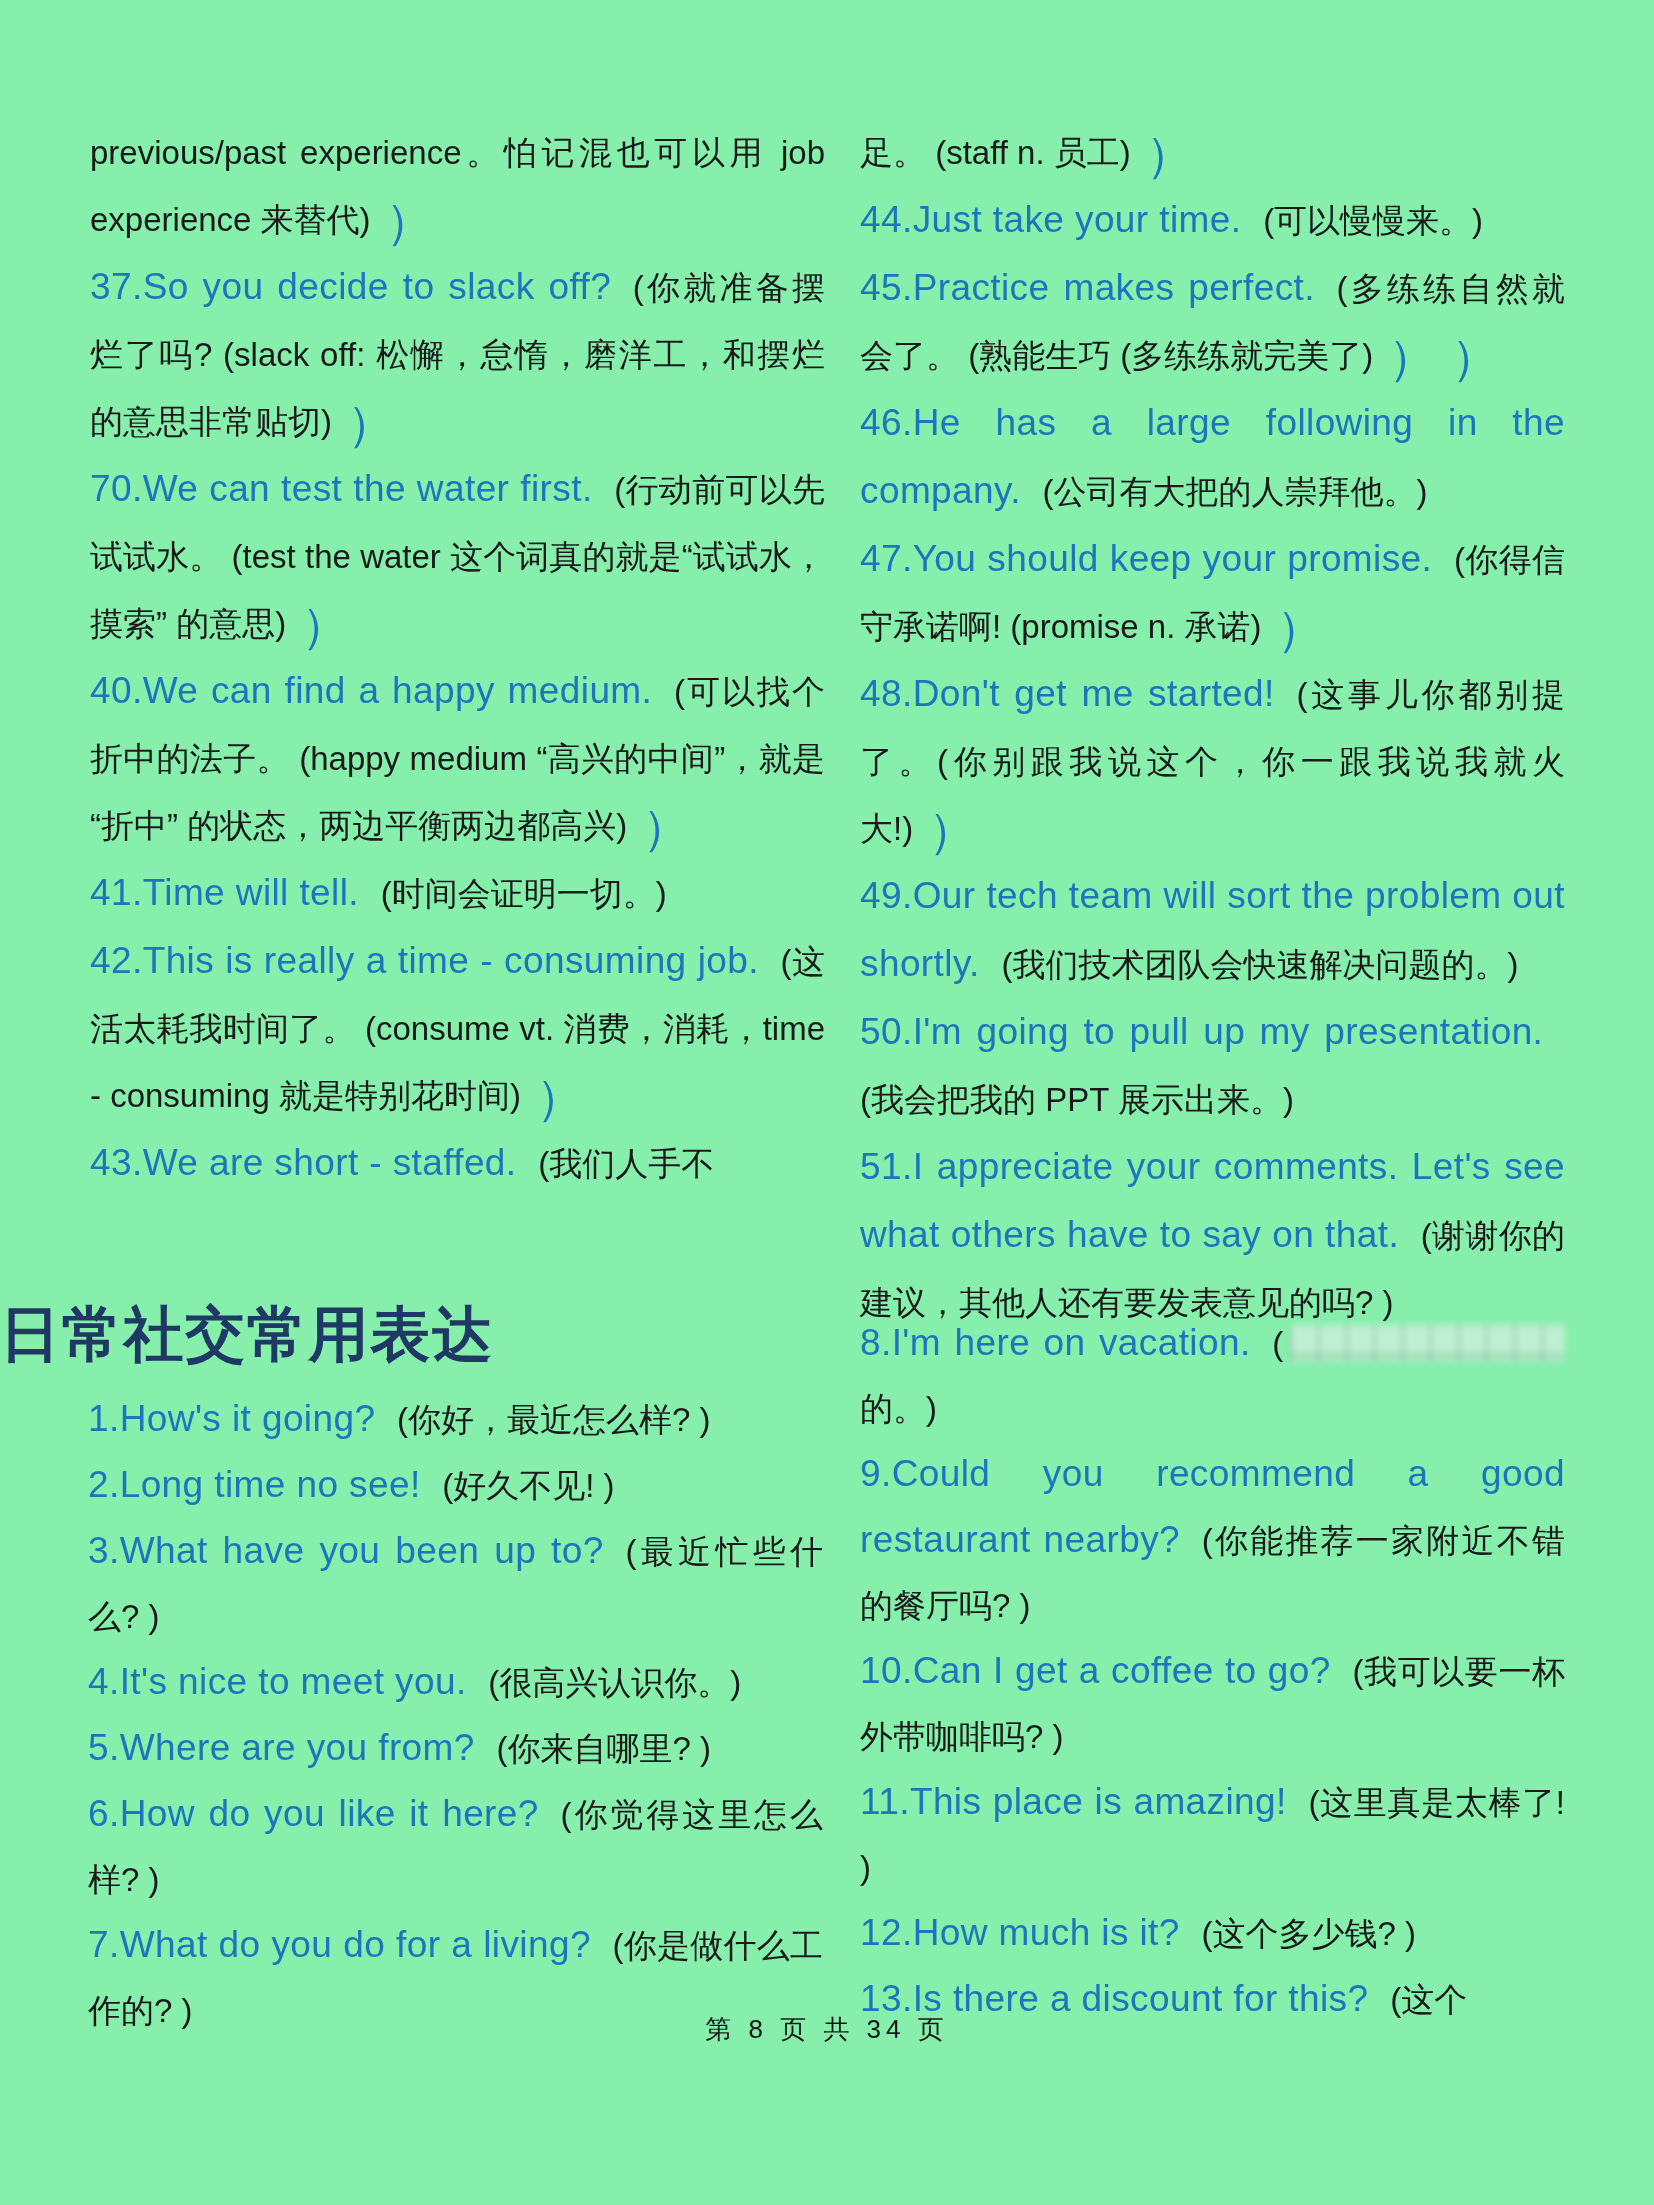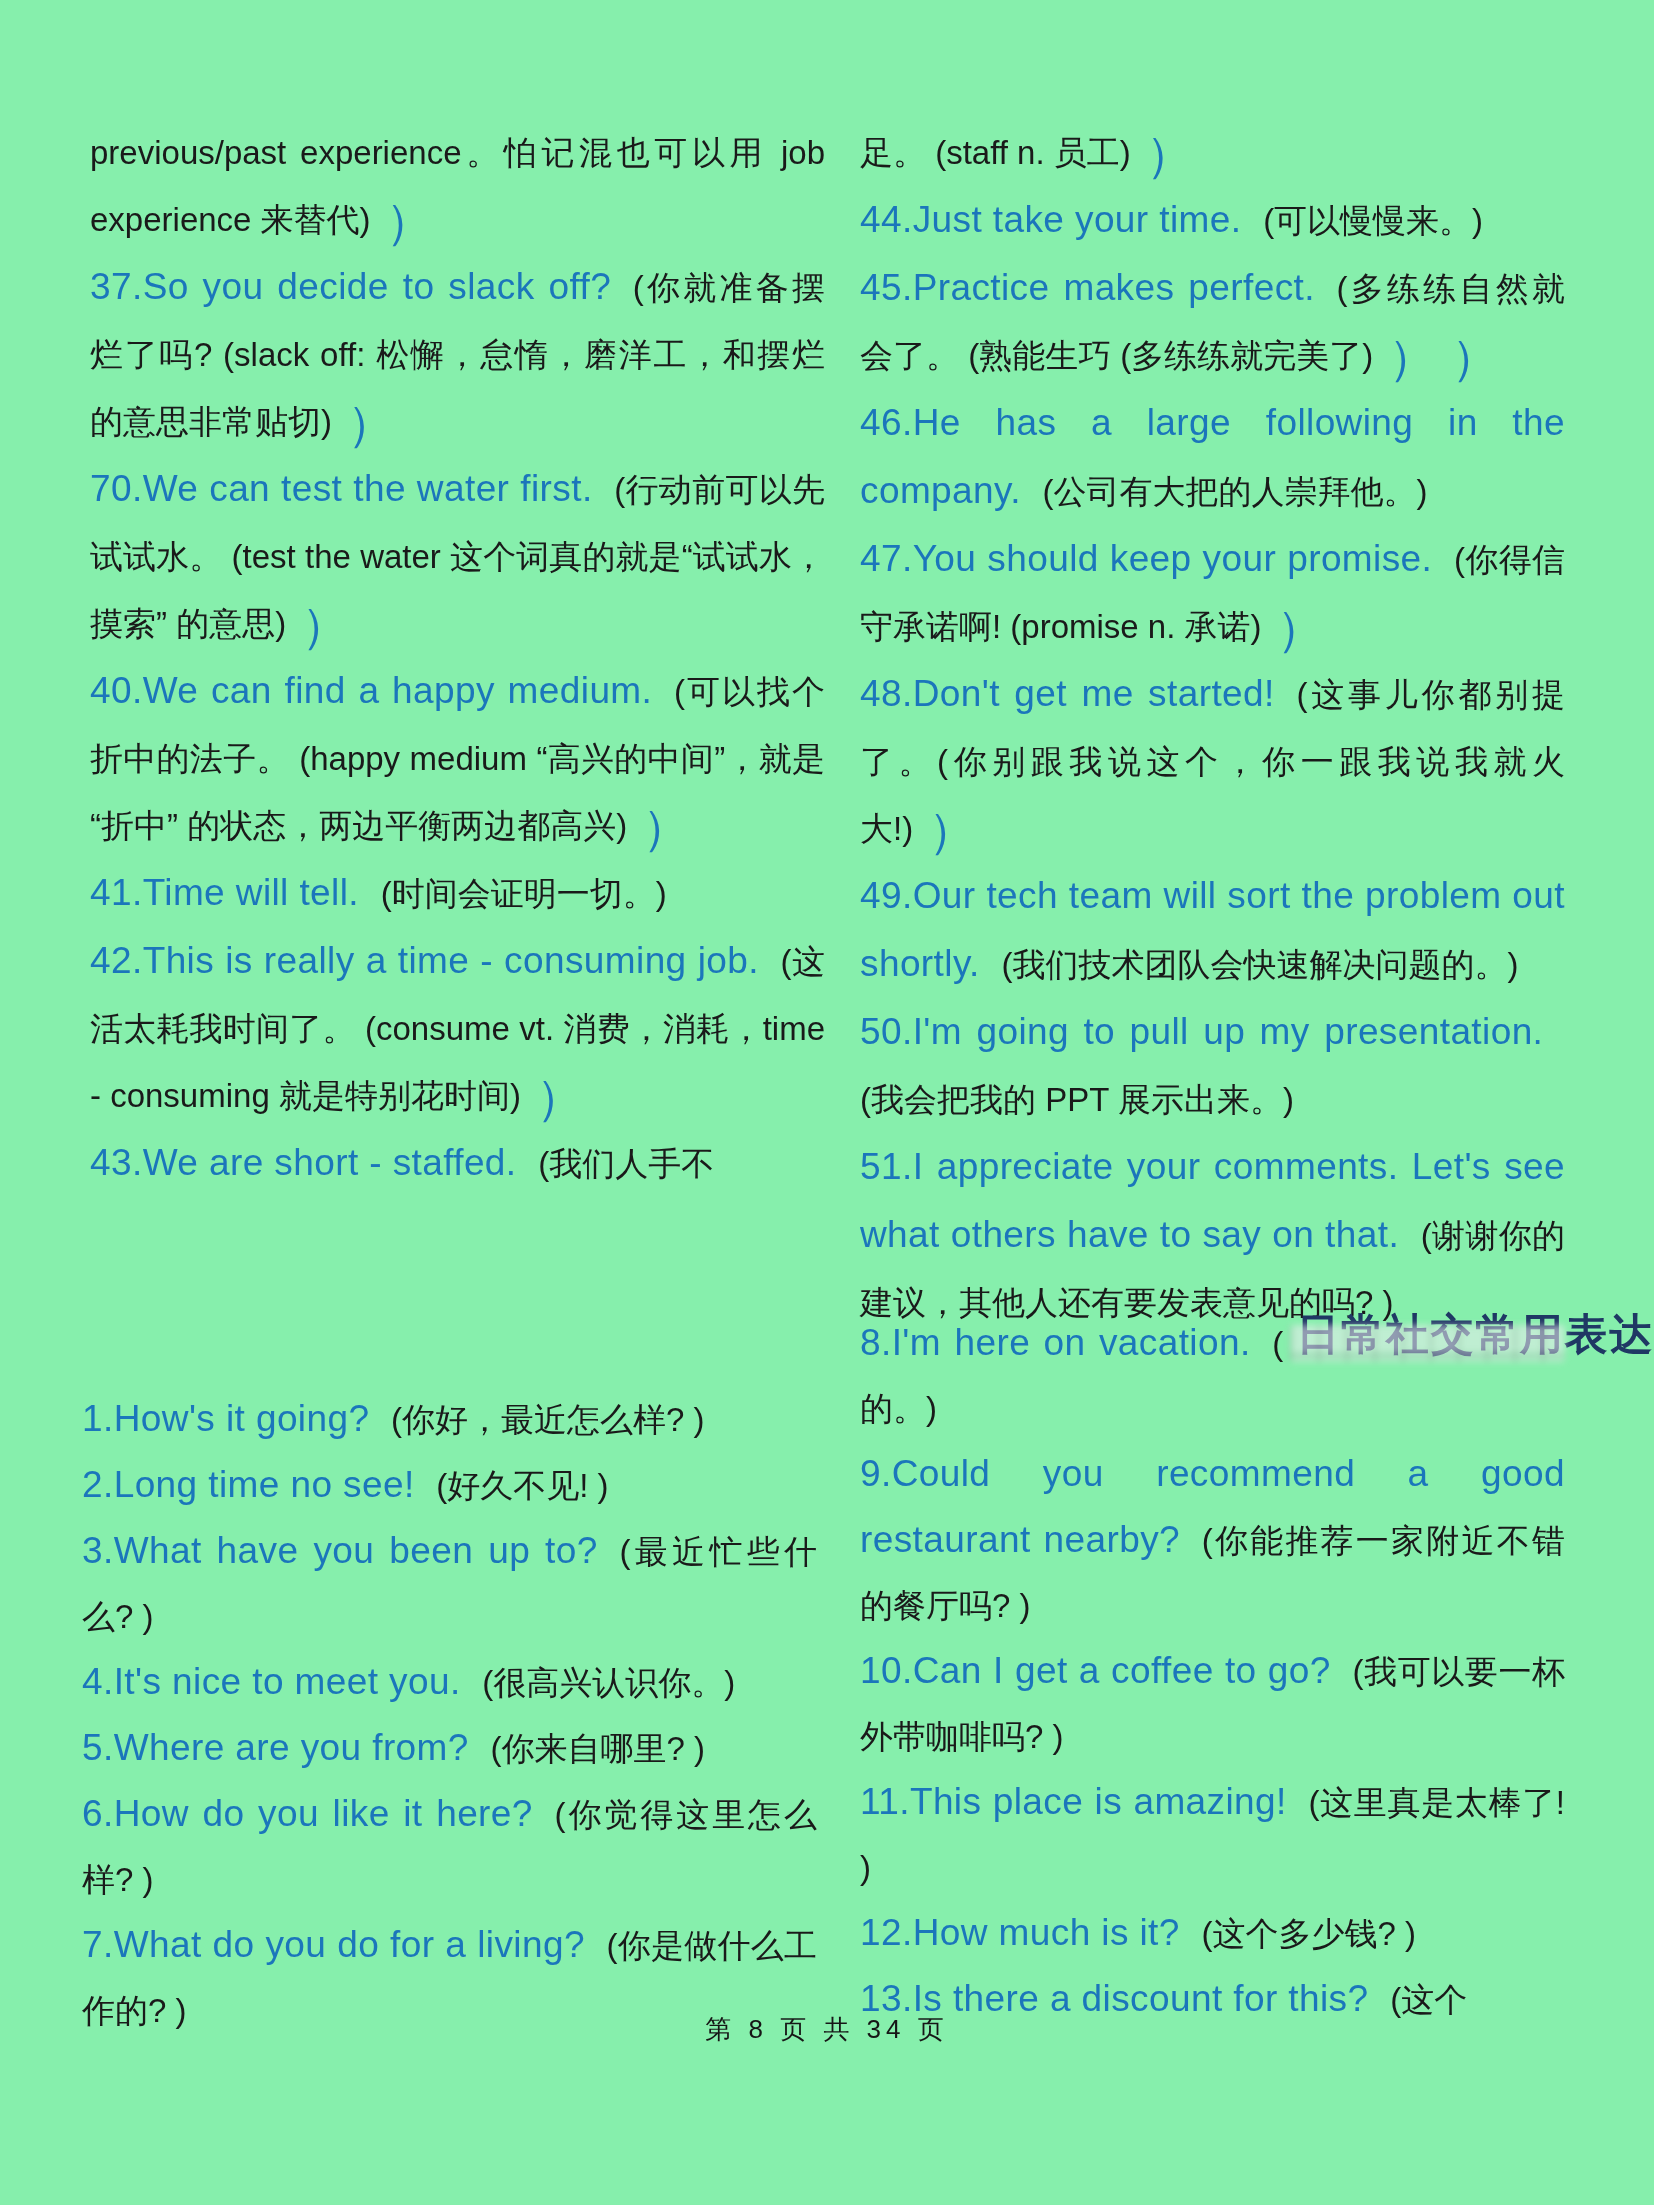--- a/index.html
+++ b/index.html
@@ -12,21 +12,21 @@
   }
   .col{
     position:absolute;
     text-align:justify;
   }
   .col p.item{margin:0;padding:0;}
   .top-col{line-height:60px;}
   .bottom-col{line-height:58px;}
   .col-top-left{left:90px;top:123px;width:735px;}
   .col-top-right{left:860px;top:123px;width:705px;}
-  .col-bottom-left{left:82px;top:1390px;width:735px;}
+  .col-bottom-left{left:88px;top:1390px;width:735px;}
   .col-bottom-right{left:860px;top:1314px;width:705px;}
   .en{
     color:var(--phrase-blue,#1b76bb);
     font-size:37px;
     margin-right:21.7px;
     letter-spacing:0.4px;
   }
   .zh{
     color:var(--text-black,#1a1a1a);
     font-size:33px;
@@ -50,22 +50,22 @@
         rgba(235,235,238,0.9) 0 70%,
         rgba(150,150,155,0.5) 82%,
         rgba(240,240,242,0.9) 100%);
     filter:blur(3.3px);
     border-radius:3.3px;
     opacity:0.6;
   }
   .section-title{
     position:absolute;
     left:0;right:0;top:1293px;
-    text-align:right;
-    font-size:43px;
+    text-align:left;
+    font-size:60px;
     font-weight:bold;
     color:var(--title-navy,#1f3864);
     letter-spacing:1.7px;
     line-height:83px;
     margin:0;
   }
   .footer{
     position:absolute;
     left:0;right:0;top:2004px;
     text-align:center;

